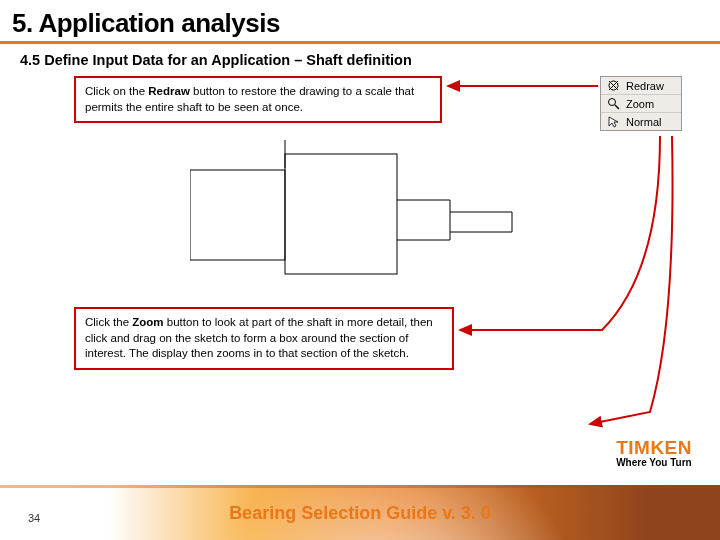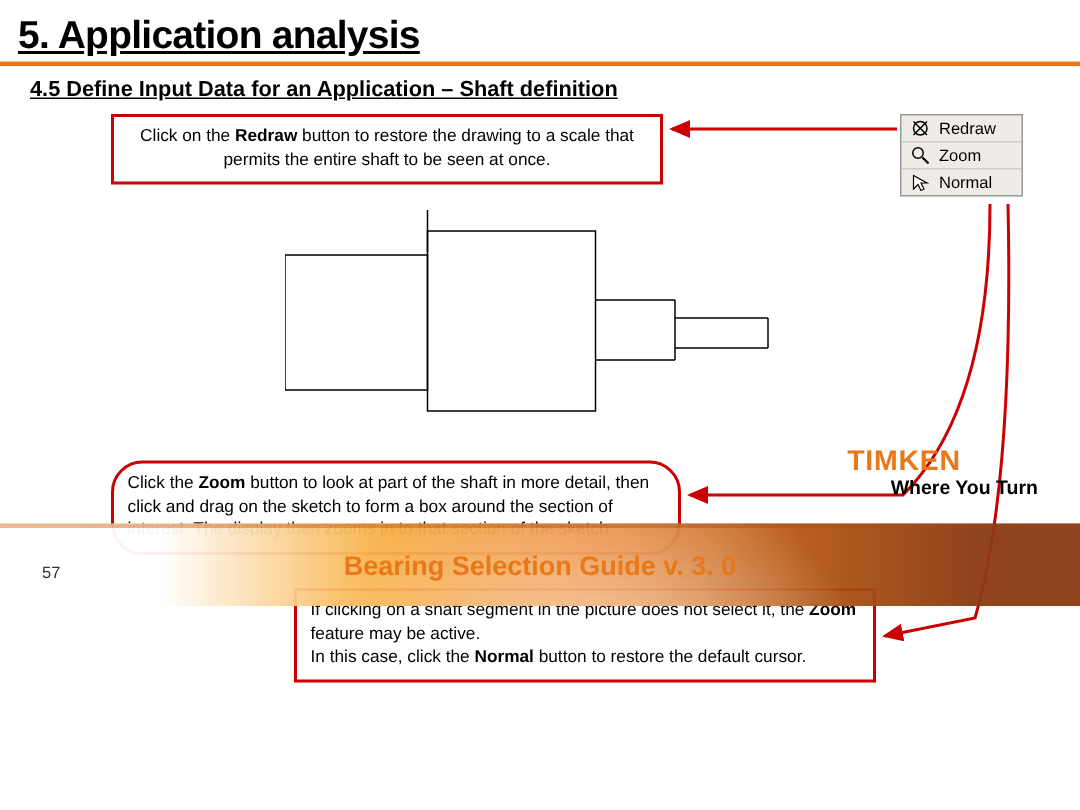--- a/index.html
+++ b/index.html
@@ -1,42 +1,42 @@
 <!DOCTYPE html>
 <html><head>
 <meta charset="utf-8">
 <style>
   * { box-sizing: border-box; margin: 0; padding: 0; }
   body { font-family: Arial, Helvetica, sans-serif; background: #fff; width: 720px; height: 540px; position: relative; overflow: hidden; }
-  .slide { width: 720px; height: 404px; position: relative; background: #fff; text-decoration: underline; }
+  .slide { width: 720px; height: 540px; position: relative; background: #fff; }
   .header { padding: 8px 12px 2px; border-bottom: 3px solid #e97819; }
   .header h1 { font-size: 26px; font-weight: 800; color: #000; font-family: Verdana, Arial, sans-serif; letter-spacing: -0.5px; }
   .subhead { padding: 8px 20px 4px; font-size: 14.5px; font-weight: 700; color: #000; }
   .main { position: relative; height: 370px; }
   .tbox { position: absolute; border: 2px solid #c00; background: #fff; padding: 6px 9px; font-size: 11.5px; line-height: 1.35; color: #000; }
   .tbox b { font-weight: 700; }
-  .box-a { left: 74px; top: 4px; width: 368px; text-align: center; }
-  .box-b { left: 74px; top: 235px; width: 380px; border-radius: 21px; }
+  .box-a { left: 74px; top: 4px; width: 368px; }
+  .box-b { left: 74px; top: 235px; width: 380px; }
   .box-c { left: 196px; top: 320px; width: 388px; }
   .toolbar { position: absolute; right: 38px; top: 4px; width: 82px; background: #efece7; border: 1px solid #999; font-size: 11px; }
   .toolbar .tb { display: flex; align-items: center; gap: 6px; padding: 2px 6px; border-bottom: 1px solid #ccc; cursor: default; }
   .toolbar .tb:last-child { border-bottom: none; }
   .toolbar .ic { width: 13px; height: 13px; display: inline-flex; align-items: center; justify-content: center; font-size: 10px; }
   .sketch { position: absolute; left: 190px; top: 68px; }
   .arrow { stroke: #c00; stroke-width: 2; fill: none; }
   .arrowhead { fill: #c00; }
   .footer { position: absolute; left: 0; bottom: 0; width: 100%; height: 70px; }
   .footgrad { position: absolute; left: 0; bottom: 0; width: 100%; height: 55px; background: linear-gradient(90deg, #fff 0%, #fff 15%, #f8b24a 35%, #e97819 55%, #8a3b12 90%); opacity: 0.95; }
   .footgrad::before { content: ""; position: absolute; inset: 0; background: radial-gradient(circle at 55% 250%, rgba(255,255,255,.85) 0%, rgba(255,255,255,0) 45%); }
   .footgrad::after { content: ""; position: absolute; left: 0; right: 0; top: 0; height: 3px; background: linear-gradient(90deg, #d86c16, #8a3b12); opacity: .5; }
   .page-num { position: absolute; left: 28px; bottom: 16px; font-size: 11px; color: #333; }
   .foot-title { position: absolute; left: 0; width: 100%; bottom: 16px; text-align: center; font-size: 18px; font-weight: 700; color: #e97819; font-family: Verdana, Arial, sans-serif; margin-top: 15px; }
   .logo { position: absolute; right: 28px; bottom: 72px; }
   .logo-t { font-family: Arial Black, Arial, sans-serif; font-weight: 900; font-size: 19px; color: #e97819; letter-spacing: 0.5px; }
-  .logo-s { font-size: 13px; font-weight: 700; color: #000; margin-top: -2px; margin-left: 29px; }
+  .logo-s { font-size: 10px; font-weight: 700; color: #000; margin-top: -2px; }
   .arrows-svg { position: absolute; left: 0; top: 0; width: 720px; height: 390px; pointer-events: none; }
 </style>
 </head>
 <body>
 
 <div class="slide">
   <div class="header">
     <h1>5. Application analysis</h1>
   </div>
   <div class="subhead">4.5 Define Input Data for an Application – Shaft definition</div>
@@ -44,24 +44,20 @@
   <div class="main">
 
     <div class="tbox box-a">
       <span>Click on the </span><b>Redraw</b><span> button to restore the drawing to a scale that permits the entire shaft to be seen at once.</span>
     </div>
 
     <div class="tbox box-b">
       <span>Click the </span><b>Zoom</b><span> button to look at part of the shaft in more detail, then click and drag on the sketch to form a box around the section of interest. The display then zooms in to that section of the sketch.</span>
     </div>
 
-    <div class="tbox box-c">
-      <span>If clicking on a shaft segment in the picture does not select it, the </span><b>Zoom</b><span style="white-space:pre-line"> feature may be active.
-In this case, click the </span><b>Normal</b><span> button to restore the default cursor.</span>
-    </div>
 
     <div class="toolbar">
       <div class="tb">
         <span class="ic">
           <svg width="13" height="13">
               <circle cx="6.5" cy="6.5" r="4.5" fill="none" stroke="#000"></circle>
               <line x1="2" y1="2" x2="11" y2="11" stroke="#000"></line>
               <line x1="11" y1="2" x2="2" y2="11" stroke="#000"></line>
             </svg>
         </span>
@@ -113,16 +109,16 @@
 
   </div>
 
   <div class="logo">
     <div class="logo-t">TIMKEN</div>
     <div class="logo-s">Where You Turn</div>
   </div>
 
   <div class="footer">
     <div class="footgrad"></div>
-    <div class="page-num">57</div>
+    <div class="page-num">34</div>
     <div class="foot-title">Bearing Selection Guide v. 3. 0</div>
   </div>
 </div>
 
 </body></html>

